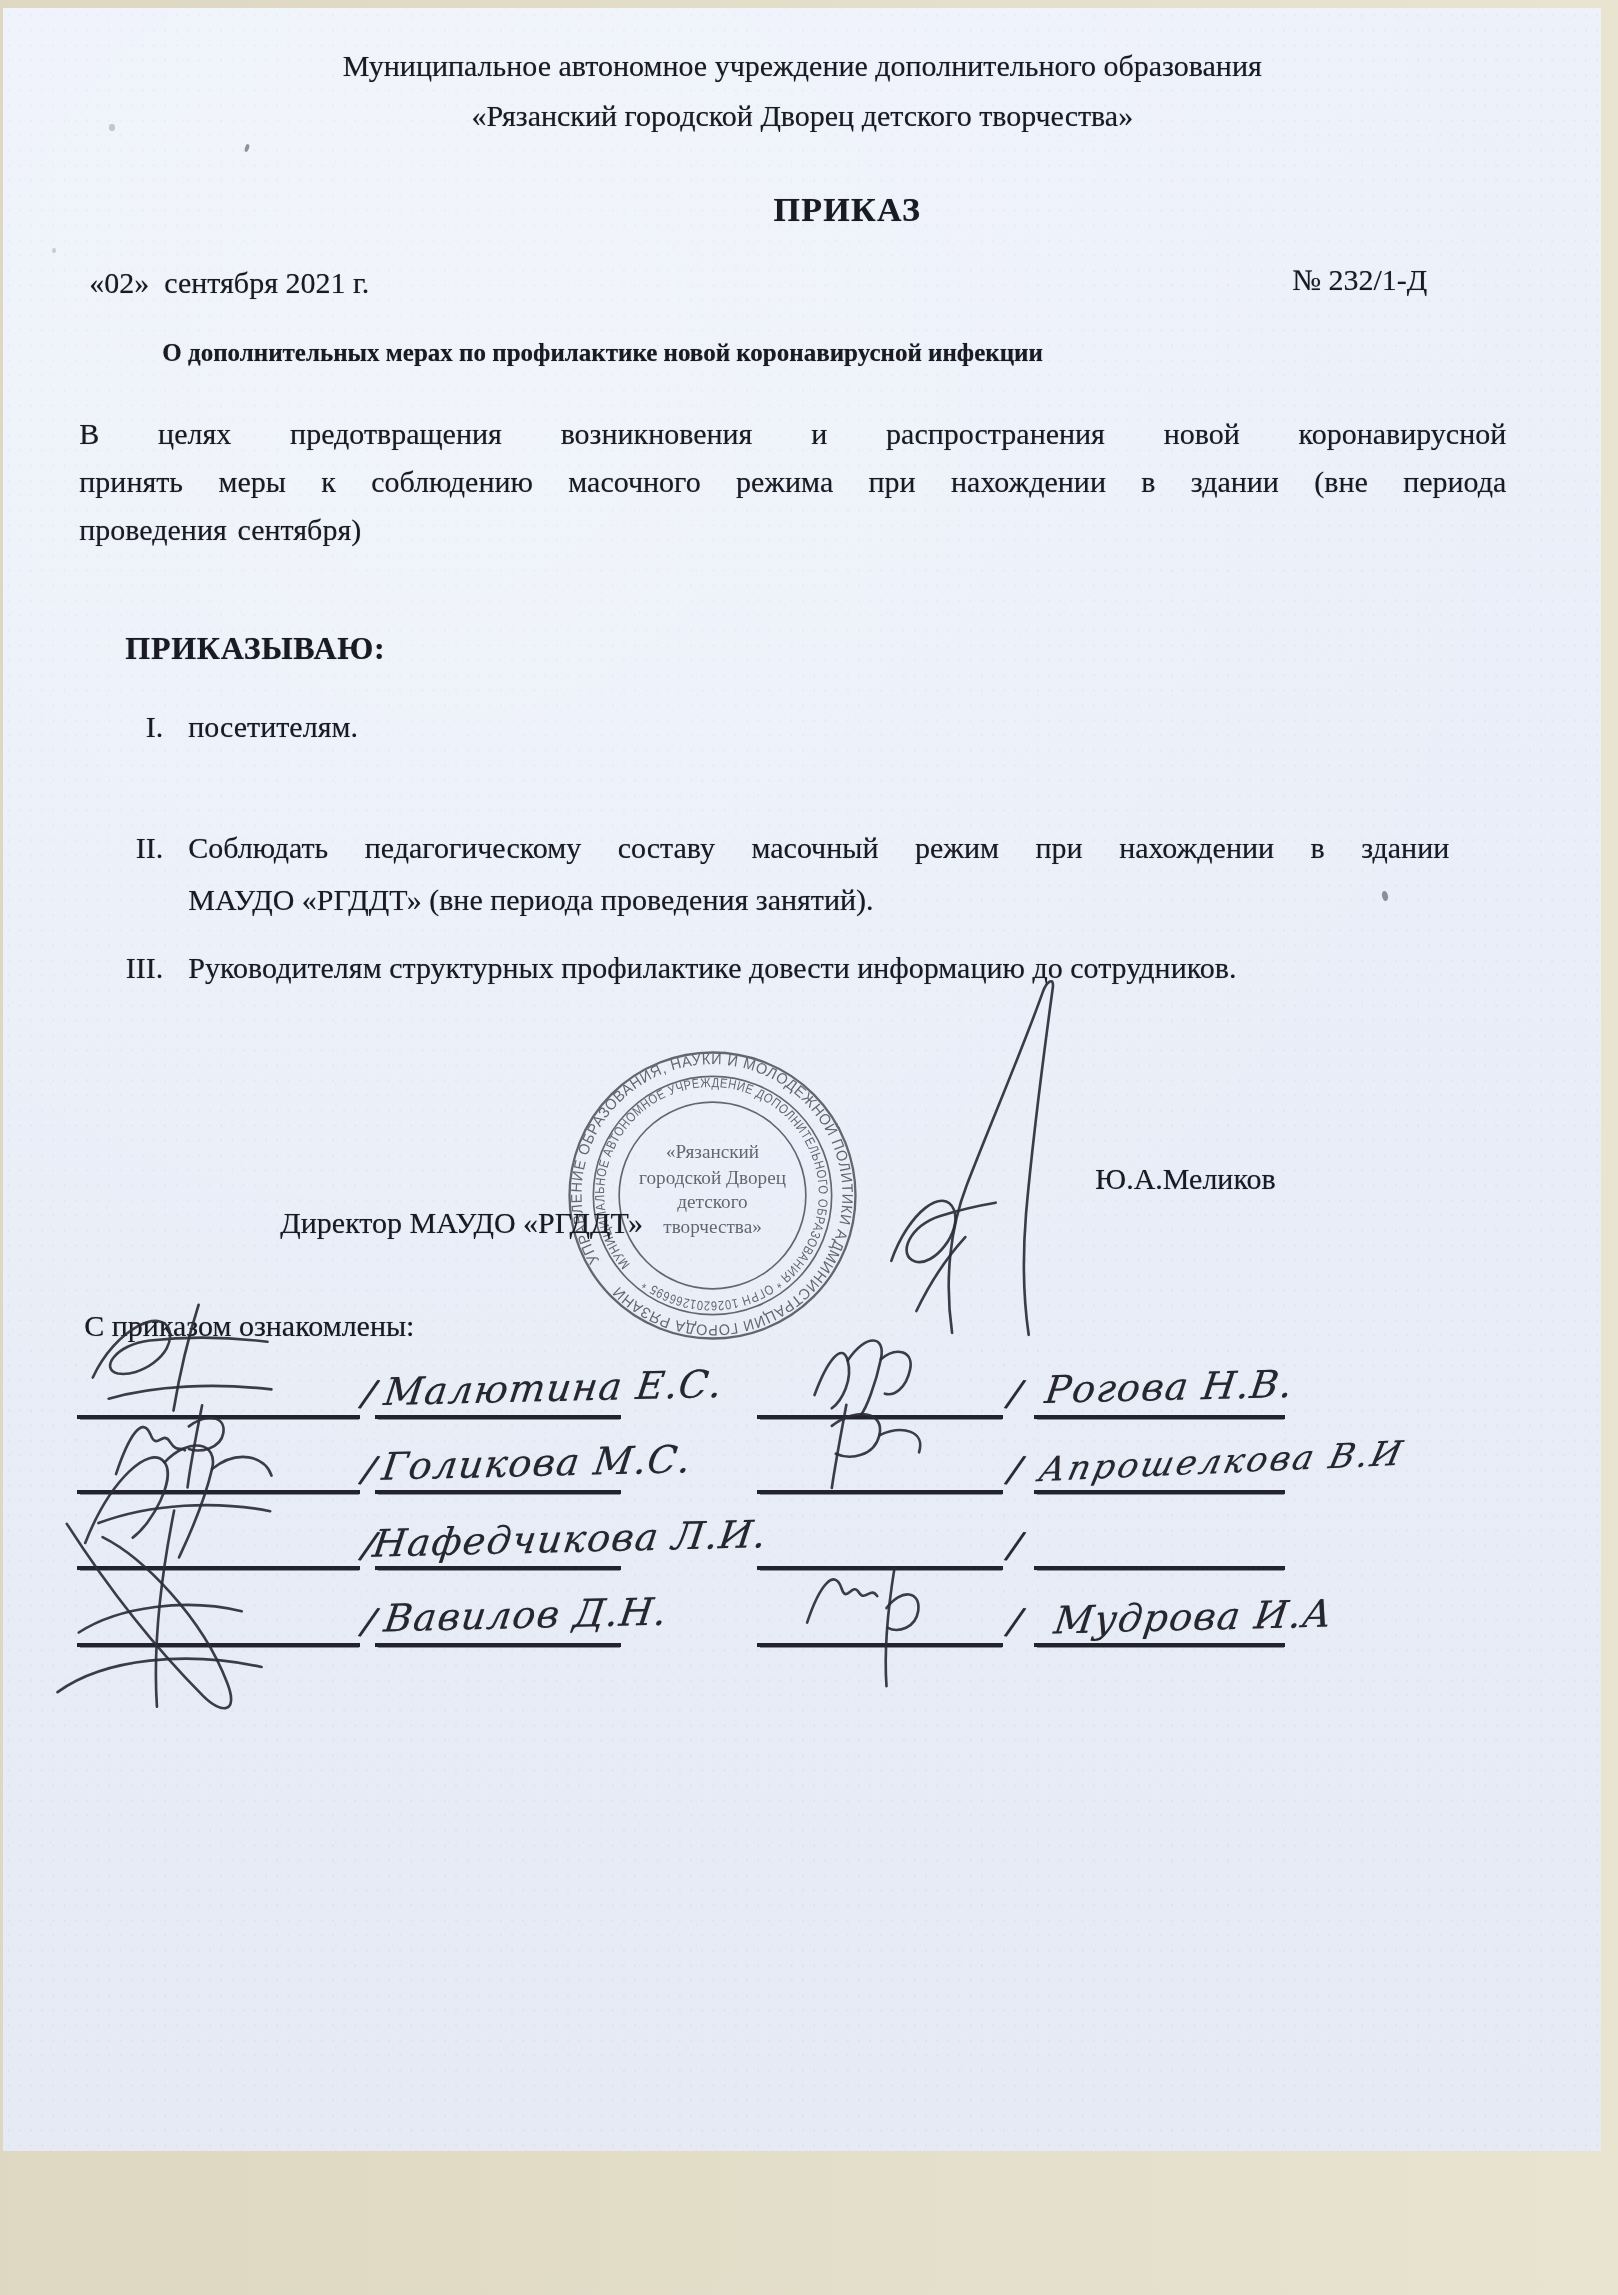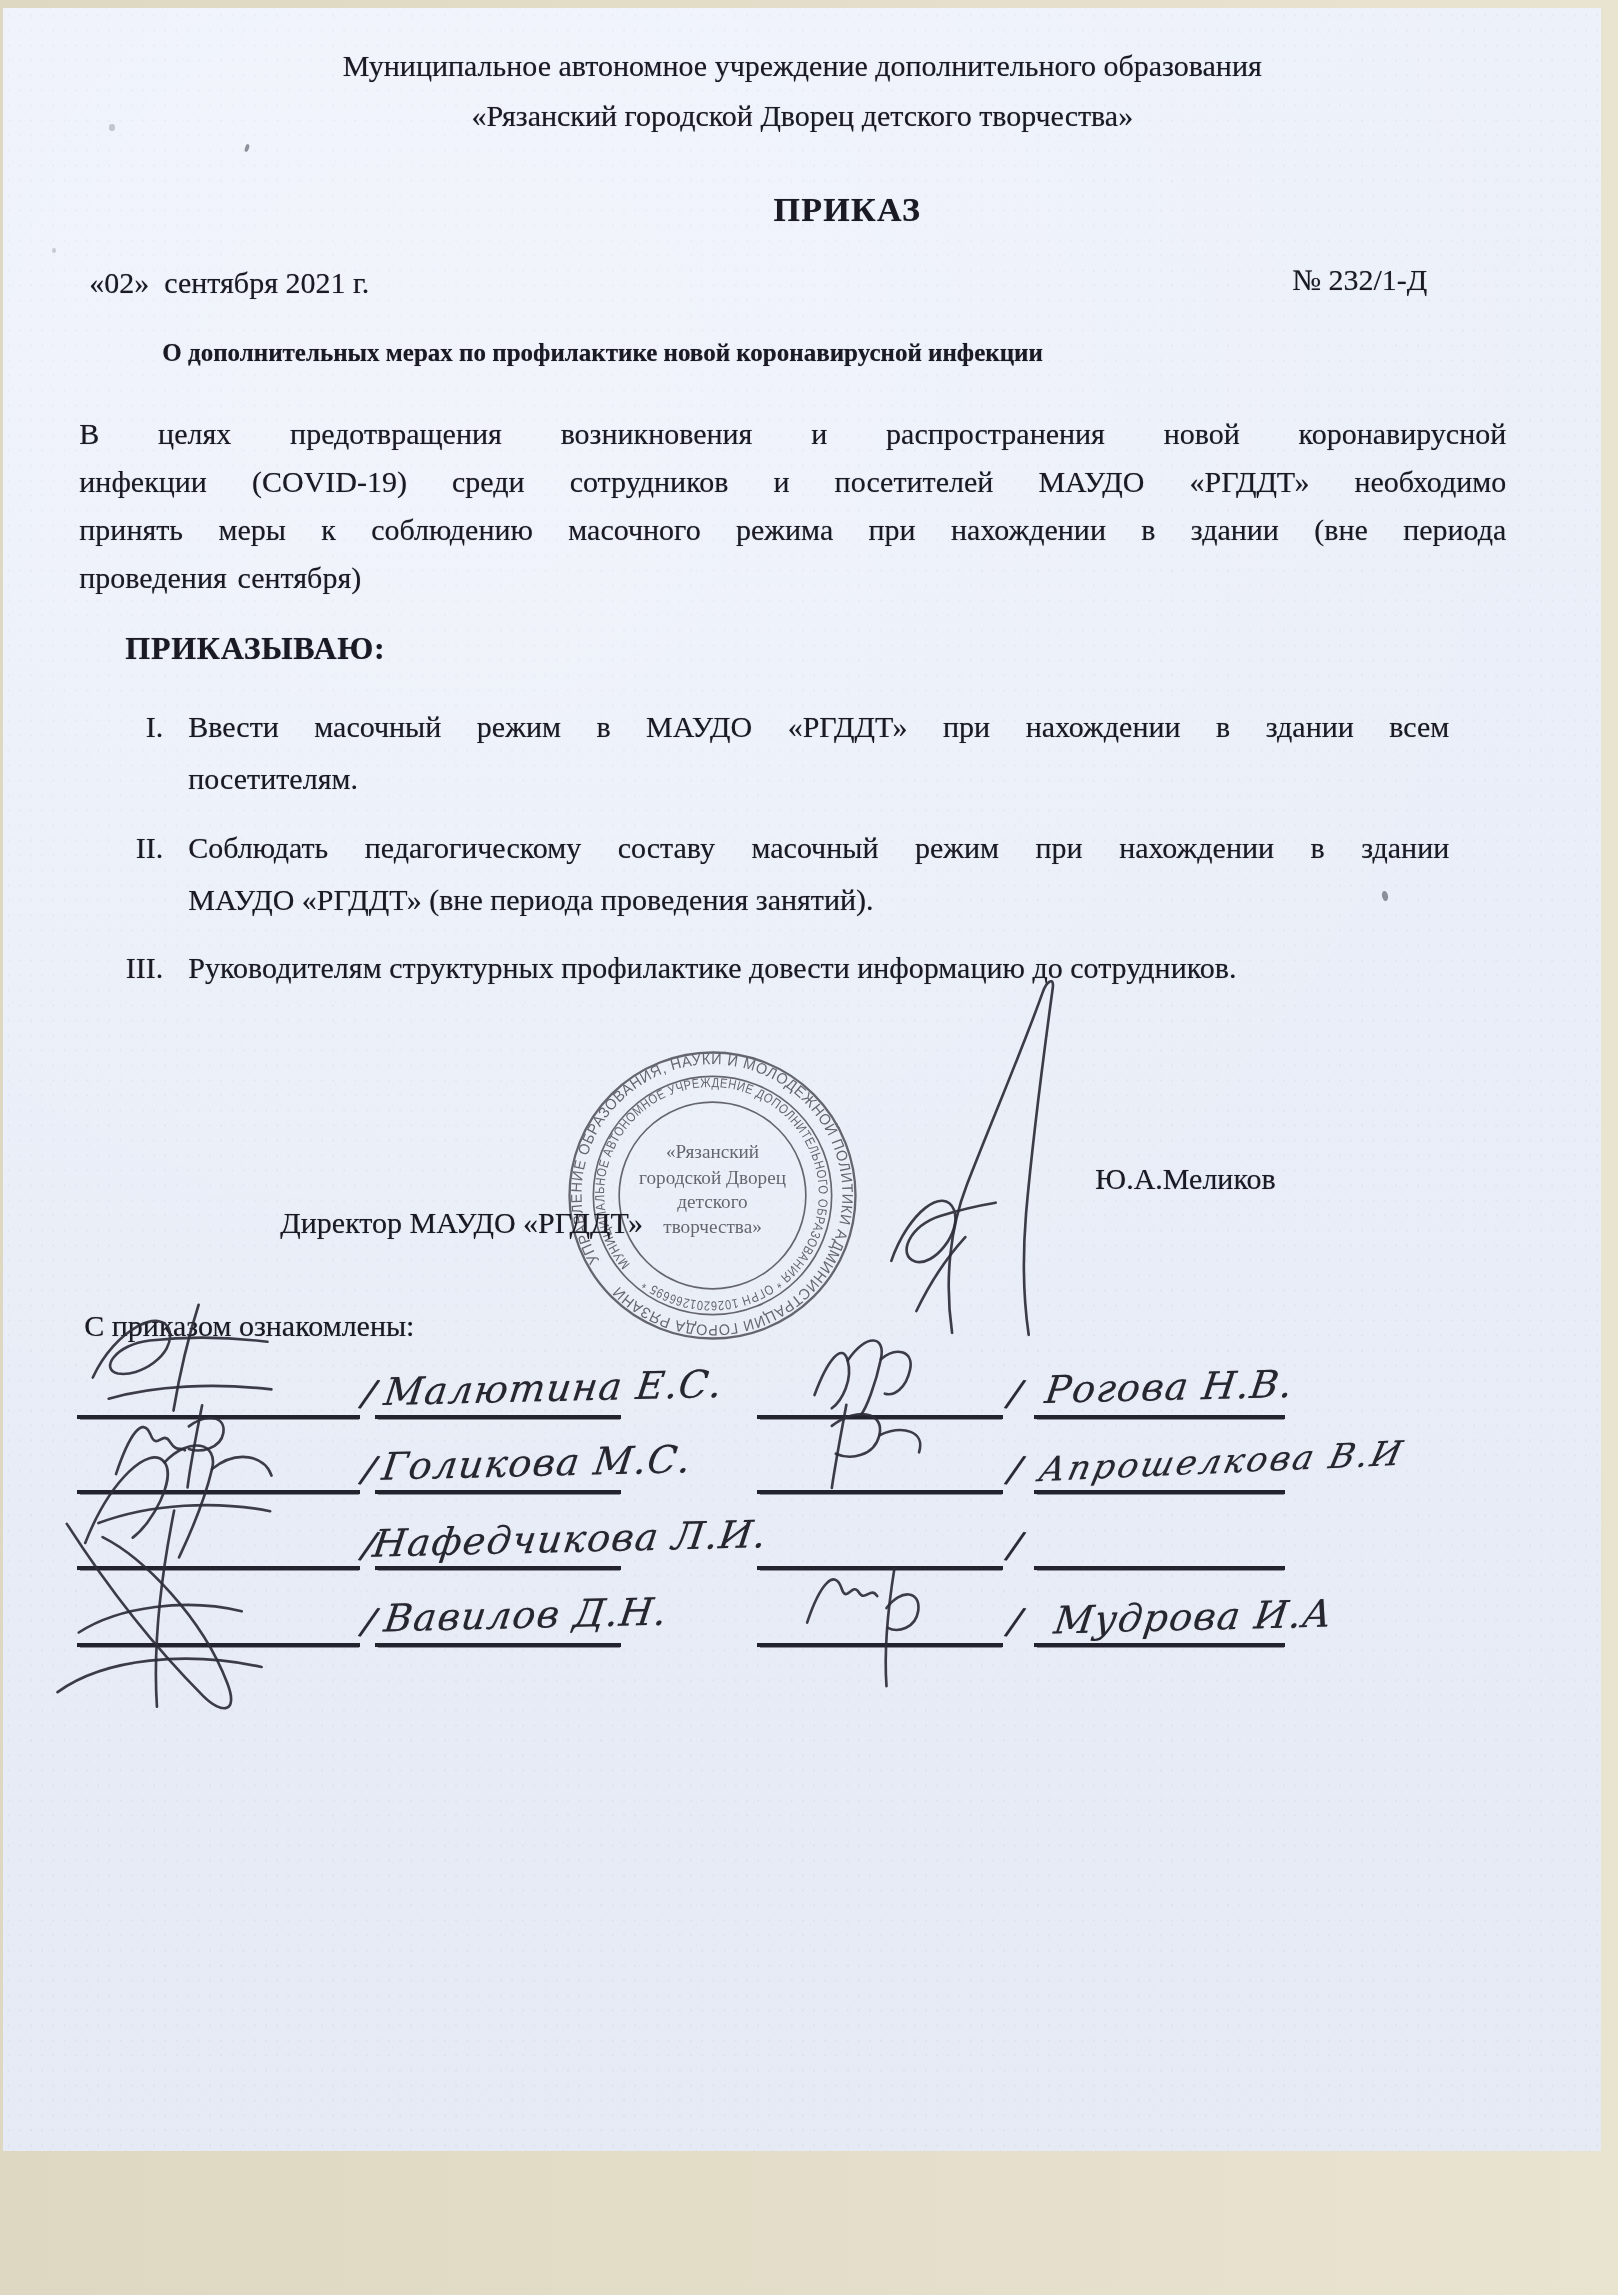--- a/index.html
+++ b/index.html
@@ -45,31 +45,29 @@
 
     <div class="t center bold" style="top:183px;font-size:34px;letter-spacing:1.3px;">ПРИКАЗ</div>
 
     <div class="t" style="left:86px;top:258px;font-size:30px;">«02»&nbsp; сентября 2021 г.</div>
     <div class="t" style="left:1289px;top:255px;font-size:30px;">№ 232/1-Д</div>
 
     <div class="t bold" style="left:114px;top:331px;font-size:25px;">О дополнительных мерах по профилактике новой коронавирусной инфекции</div>
 
     <div class="block" style="left:76px;top:402px;width:1427px;font-size:30px;line-height:48px;word-spacing:3.3px;">
       <div class="jl">В целях предотвращения возникновения и распространения новой коронавирусной</div>
-      <div class="jl">инфекции (COVID-19) среди сотрудников и посетителей МАУДО «РГДДТ» необходимо</div>
       <div class="jl">принять меры к соблюдению масочного режима при нахождении в здании (вне периода</div>
       <div class="ll">проведения сентября)</div>
     </div>
 
     <div class="t bold" style="left:77px;top:622px;font-size:32px;letter-spacing:0.7px;">ПРИКАЗЫВАЮ:</div>
 
     <div class="block" style="top:693px;left:0;width:1598px;font-size:30px;line-height:52px;">
       <span class="item-num">I.</span>
       <div class="item-lines">
-        <div class="jl">Ввести масочный режим в МАУДО «РГДДТ» при нахождении в здании всем</div>
         <div class="ll">посетителям.</div>
       </div>
     </div>
 
     <div class="block" style="top:814px;left:0;width:1598px;font-size:30px;line-height:52px;">
       <span class="item-num">II.</span>
       <div class="item-lines">
         <div class="jl">Соблюдать педагогическому составу масочный режим при нахождении в здании</div>
         <div class="ll">МАУДО «РГДДТ» (вне периода проведения занятий).</div>
       </div>

